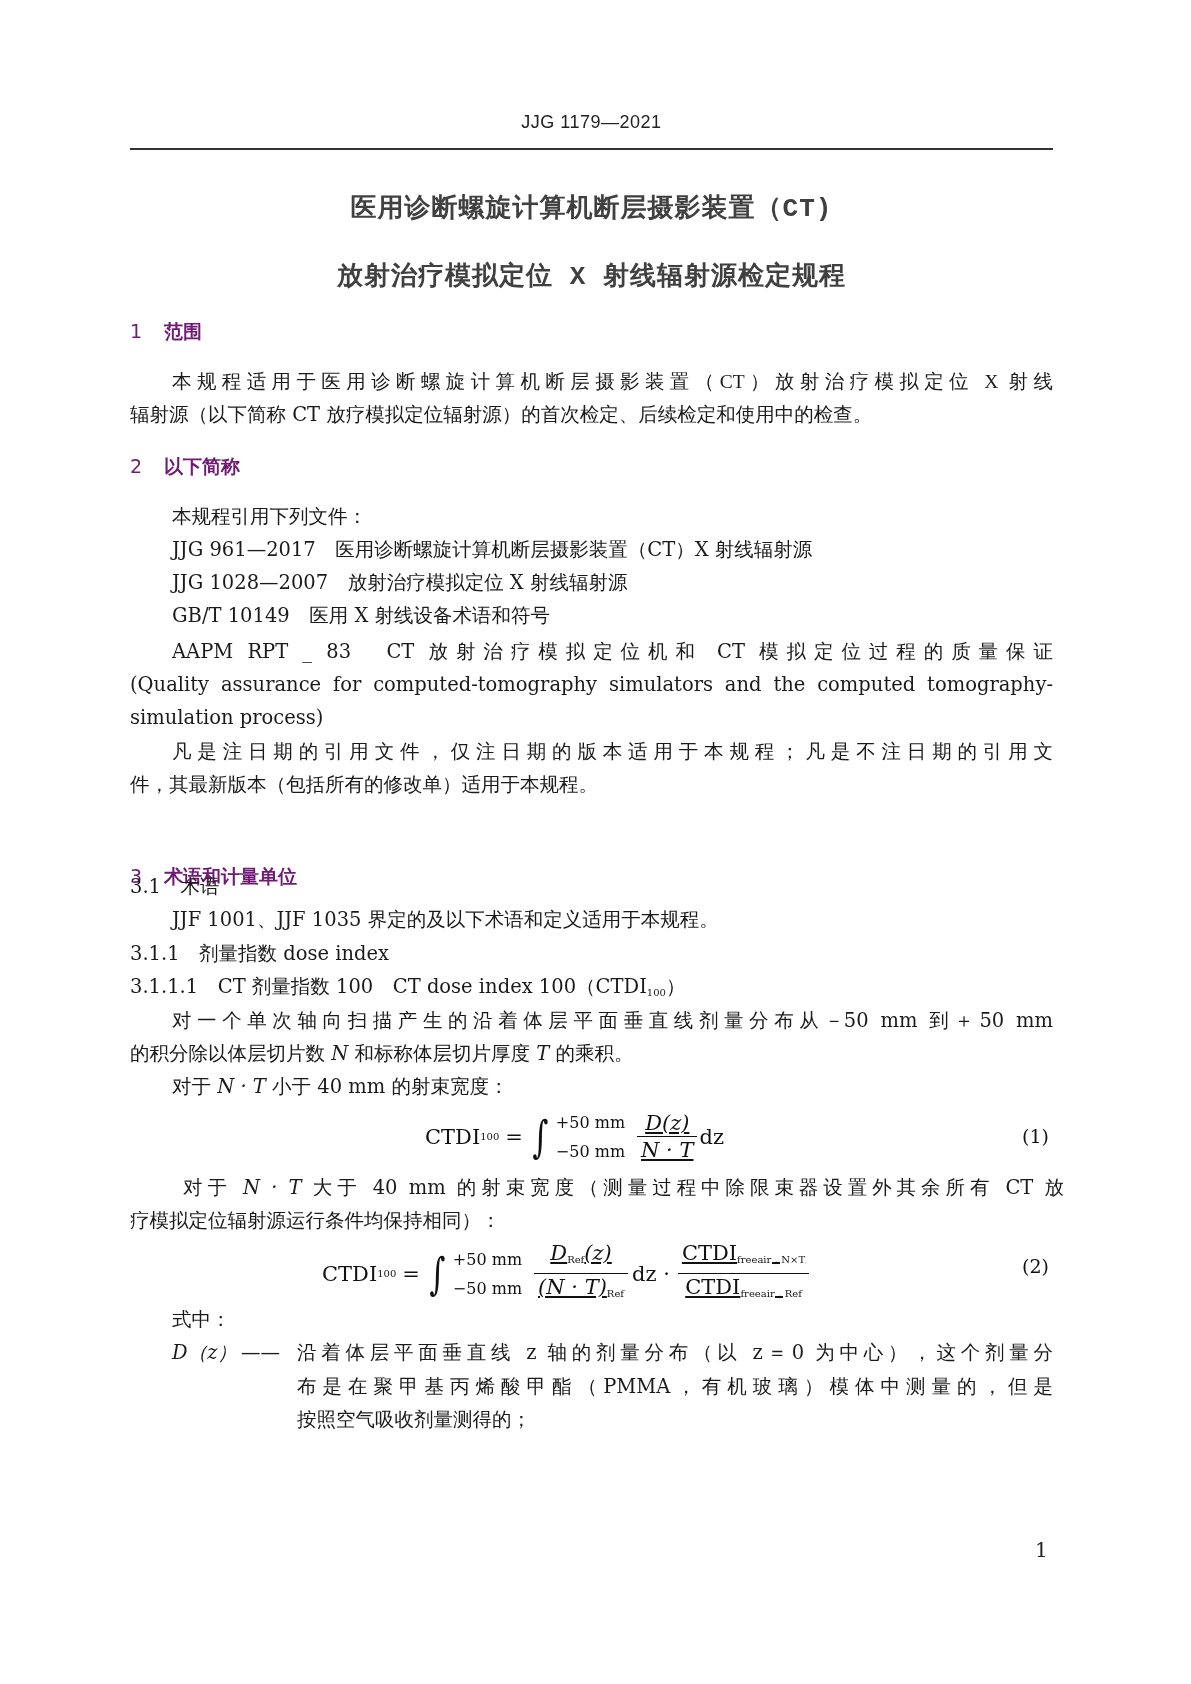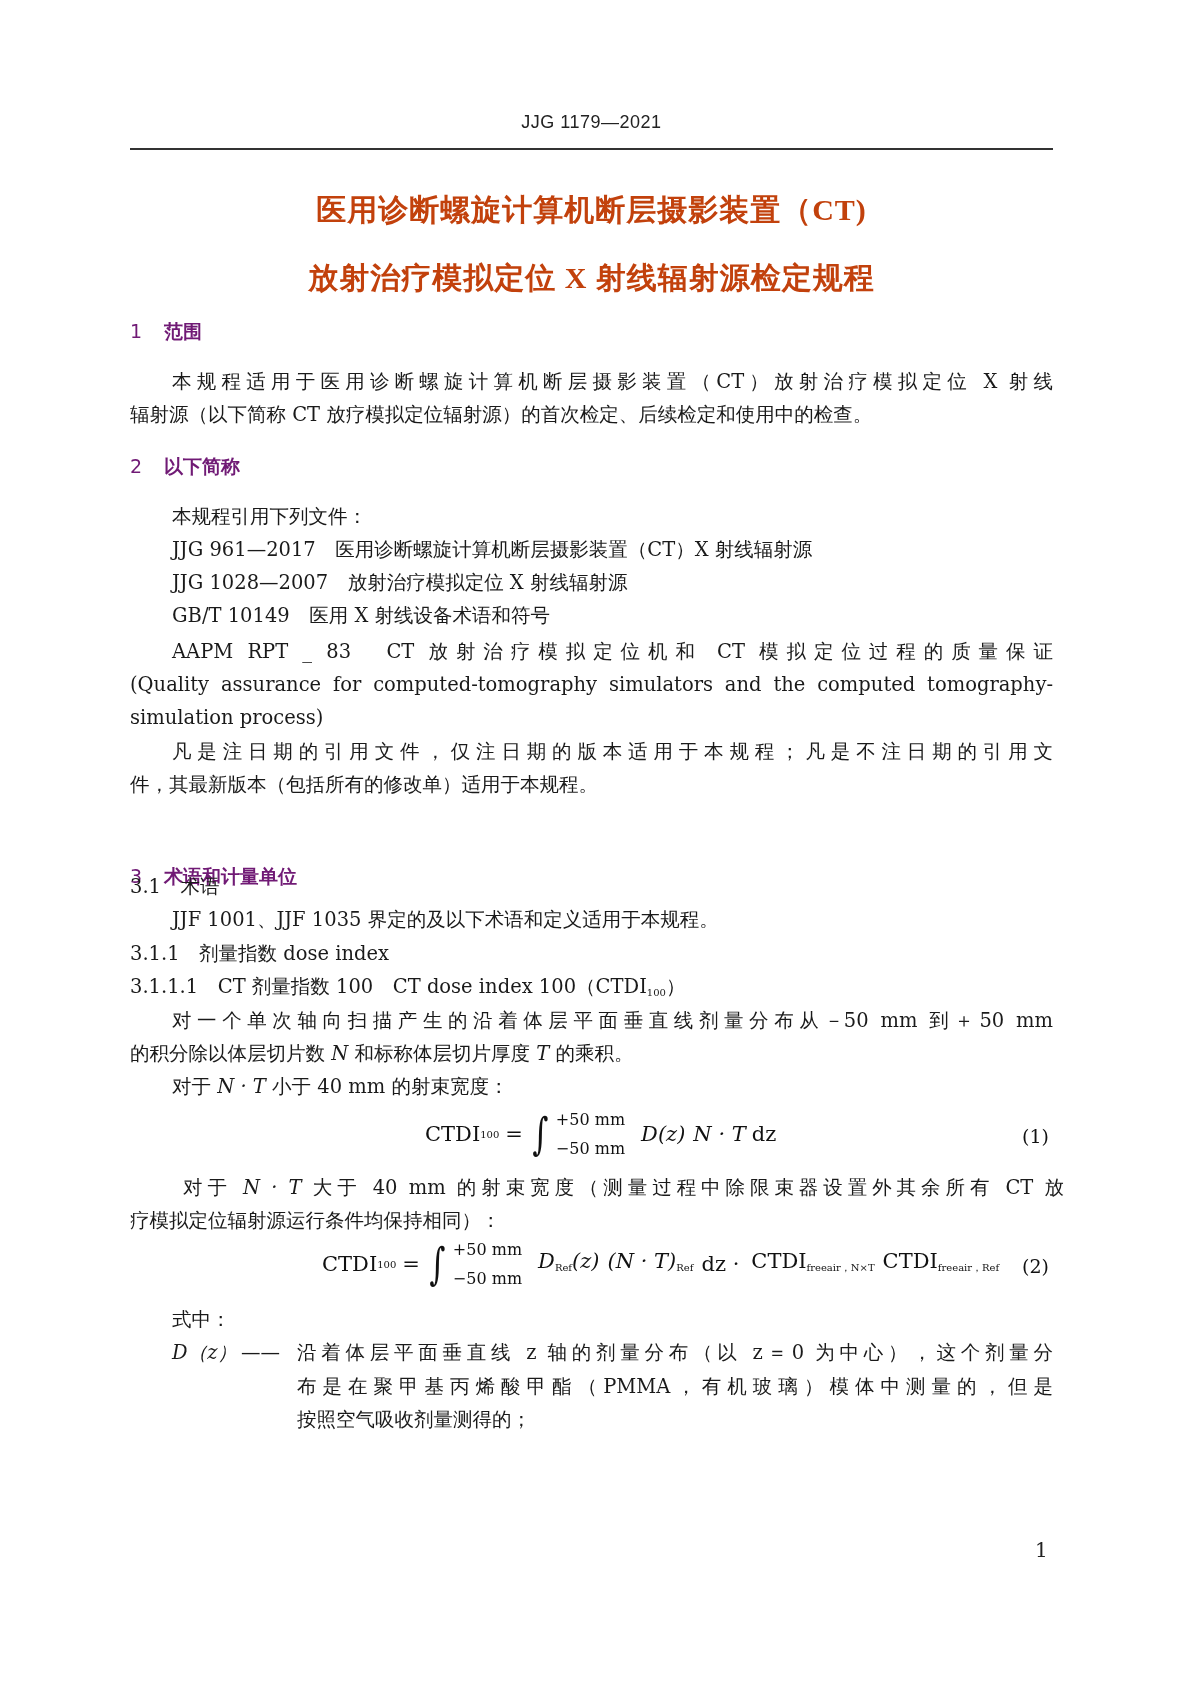--- a/index.html
+++ b/index.html
@@ -13,22 +13,22 @@
       position: absolute; left: 130px; width: 923px; top: 112px;
       text-align: center; font-family: "Liberation Sans", "DejaVu Sans", sans-serif;
       font-size: 18px; letter-spacing: 0.5px; color: #222;
     }
     .hdr-rule {
       position: absolute; left: 130px; width: 923px; top: 148px;
       height: 2px; background: #333;
     }
     .title {
       position: absolute; left: 130px; width: 923px; text-align: center;
-      font-family: Liberation Serif, serif;
-      font-size: 30px; font-weight: bold; letter-spacing: 1px; color: #c2410c;
+      font-family: Liberation Mono, monospace;
+      font-size: 26px; font-weight: bold; letter-spacing: 1px; color: #404040;
     }
     .line {
       position: absolute; white-space: nowrap;
       font-size: 19.5px; line-height: 28px; color: #1a1a1a;
     }
     .sec {
       position: absolute; left: 130px; white-space: nowrap;
       font-family: "DejaVu Sans", "Liberation Sans", sans-serif;
       font-size: 19px; font-weight: bold; color: #701a75;
     }
@@ -40,41 +40,41 @@
     .eq {
       position: absolute; white-space: nowrap; font-size: 21px; color: #111;
       display: flex; align-items: center;
     }
     .intg {
       font-size: 44px; line-height: 44px; margin: 0 4px 0 6px; font-weight: 200;
       transform: scaleX(0.7);
     }
     .limits { display: flex; flex-direction: column; justify-content: space-between;
       height: 48px; font-size: 16px; margin-right: 10px; }
-    .frac { display: inline-flex; align-items: center; margin: 0 2px; }
+    .frac { display: inline-flex; flex-direction: column; align-items: center; margin: 0 2px; text-decoration: underline; }
     .frac .num2, .frac .den { padding: 0 4px; line-height: 26px; }
     .frac .bar { width: 100%; height: 1.2px; background: #111; }
     .eqno { position: absolute; font-size: 19px; color: #111; }
     .pgno { position: absolute; left: 1035px; top: 1538px; font-size: 20px; color: #222; }
   </style>
 </head>
 <body>
 
 <div class="page">
 
   <div class="hdr">JJG 1179—2021</div>
   <div class="hdr-rule"></div>
 
   <div class="title" style="top:190px;">医用诊断螺旋计算机断层摄影装置（CT)</div>
   <div class="title" style="top:258px;">放射治疗模拟定位 X 射线辐射源检定规程</div>
 
   <div class="sec" style="top:319px;">
     <span class="num">1</span><span>范围</span>
   </div>
-  <div class="line ind" style="top:368px; width:881px; text-align:justify; text-align-last:justify;">本规程适用于医用诊断螺旋计算机断层摄影装置（CT）放射治疗模拟定位 X 射线</div>
+  <div class="line ind" style="top:368px; width:881px; text-align:justify; text-align-last:justify;font-family:Liberation Serif, serif;">本规程适用于医用诊断螺旋计算机断层摄影装置（CT）放射治疗模拟定位 X 射线</div>
   <div class="line l0" style="top:401px;">辐射源（以下简称 CT 放疗模拟定位辐射源）的首次检定、后续检定和使用中的检查。</div>
 
   <div class="sec" style="top:454px;">
     <span class="num">2</span><span>以下简称</span>
   </div>
   <div class="line ind" style="top:503px;">本规程引用下列文件：</div>
   <div class="line ind" style="top:536px;">JJG 961—2017　医用诊断螺旋计算机断层摄影装置（CT）X 射线辐射源</div>
   <div class="line ind" style="top:569px;">JJG 1028—2007　放射治疗模拟定位 X 射线辐射源</div>
   <div class="line ind" style="top:602px;">GB/T 10149　医用 X 射线设备术语和符号</div>
   <div class="line ind" style="top:638px; width:881px; text-align:justify; text-align-last:justify;">AAPM RPT _ 83　CT 放射治疗模拟定位机和 CT 模拟定位过程的质量保证</div>

